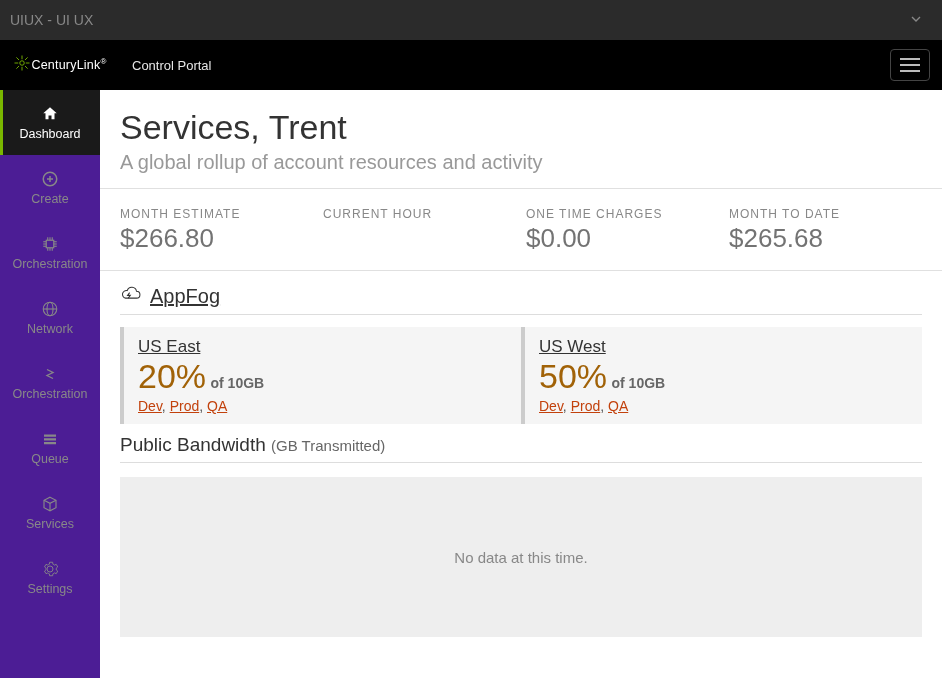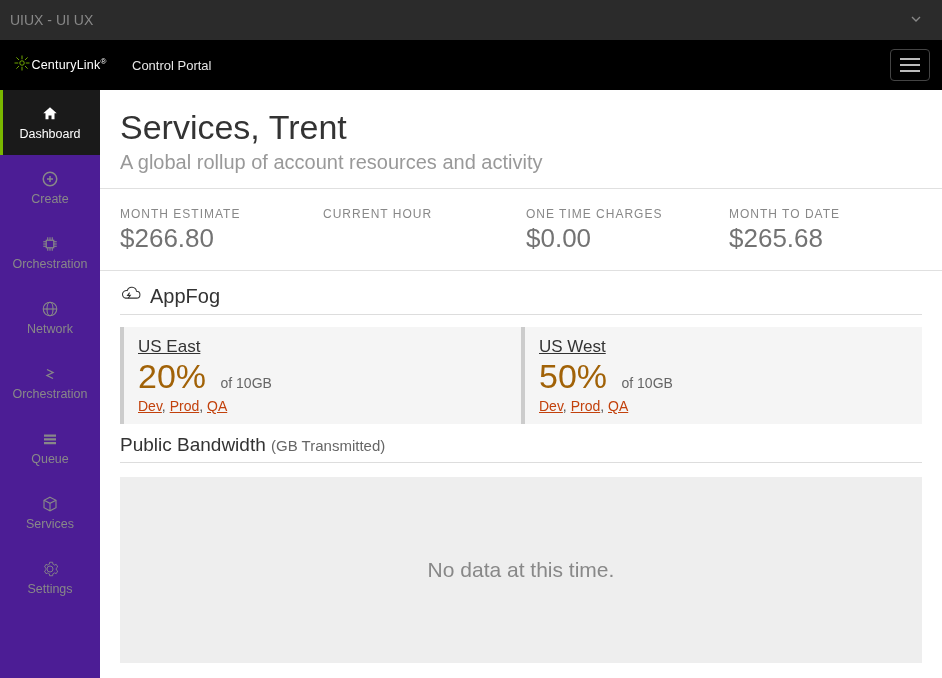--- a/index.html
+++ b/index.html
@@ -33,34 +33,34 @@
 .welcome { padding: 18px 20px 14px 20px; border-bottom: 1px solid #e0e0e0; }
 .welcome h1 { font-size: 34px; font-weight: 400; color: #333; }
 .welcome .sub { font-size: 20px; color: #999; margin-top: 4px; }
 
 .stats-row { display: flex; padding: 18px 20px 16px 20px; border-bottom: 1px solid #e0e0e0; gap: 10px; }
 .stat { flex: 1; }
 .stat .label { font-size: 12px; letter-spacing: 1px; color: #888; text-transform: uppercase; margin-bottom: 2px; }
 .stat .value { font-size: 26px; color: #737373; }
 
 .section { padding: 14px 20px 10px 20px; }
-.section-title { display: flex; align-items: center; gap: 8px; font-size: 20px; color: #333; padding-bottom: 6px; border-bottom: 1px solid #ddd; margin-bottom: 12px; }
+.section-title { display: flex; align-items: center; gap: 8px; font-size: 20px; color: #333; padding-bottom: 6px; border-bottom: 1px solid #ddd; margin-bottom: 12px; text-decoration: underline; }
 .section-title svg { width: 22px; height: 18px; }
 
 .region-row { display: flex; margin-bottom: 10px; }
 .region-card { flex: 1; background: #f5f5f5; border-left: 4px solid #ccc; padding: 10px 14px 10px 14px; }
 .region-name { font-size: 17px; color: #333; text-decoration: underline; cursor: pointer; }
 .region-pct { font-size: 34px; color: #a16207; font-weight: 400; display: inline; }
-.region-of { font-size: 14px; color: #666; margin-left: 10px; }
+.region-of { font-size: 14px; color: #666; margin-left: 0; font-weight: bold; }
 .region-envs { font-size: 14px; color: #555; margin-top: 2px; }
 .region-envs a { color: #c2410c; text-decoration: underline; cursor: pointer; }
 
 .bandwidth-title { font-size: 19px; color: #333; padding-bottom: 6px; border-bottom: 1px solid #ddd; margin-bottom: 14px; }
 .bandwidth-title .unit { font-size: 15px; color: #666; }
-.bandwidth-chart { background: #eee; height: 186px; display: flex; align-items: center; justify-content: center; color: #888; font-size: 21px; }
+.bandwidth-chart { background: #eee; height: 160px; display: flex; align-items: center; justify-content: center; color: #888; font-size: 15px; }
 </style>
 </head>
 <body>
 
 <div class="account-bar">
   <span>UIUX - UI UX</span>
   <span class="chev">
     <svg width="16" height="16" viewBox="0 0 24 24" fill="none" stroke="#888" stroke-width="2">
         <polyline points="6 9 12 15 18 9"></polyline>
       </svg>

